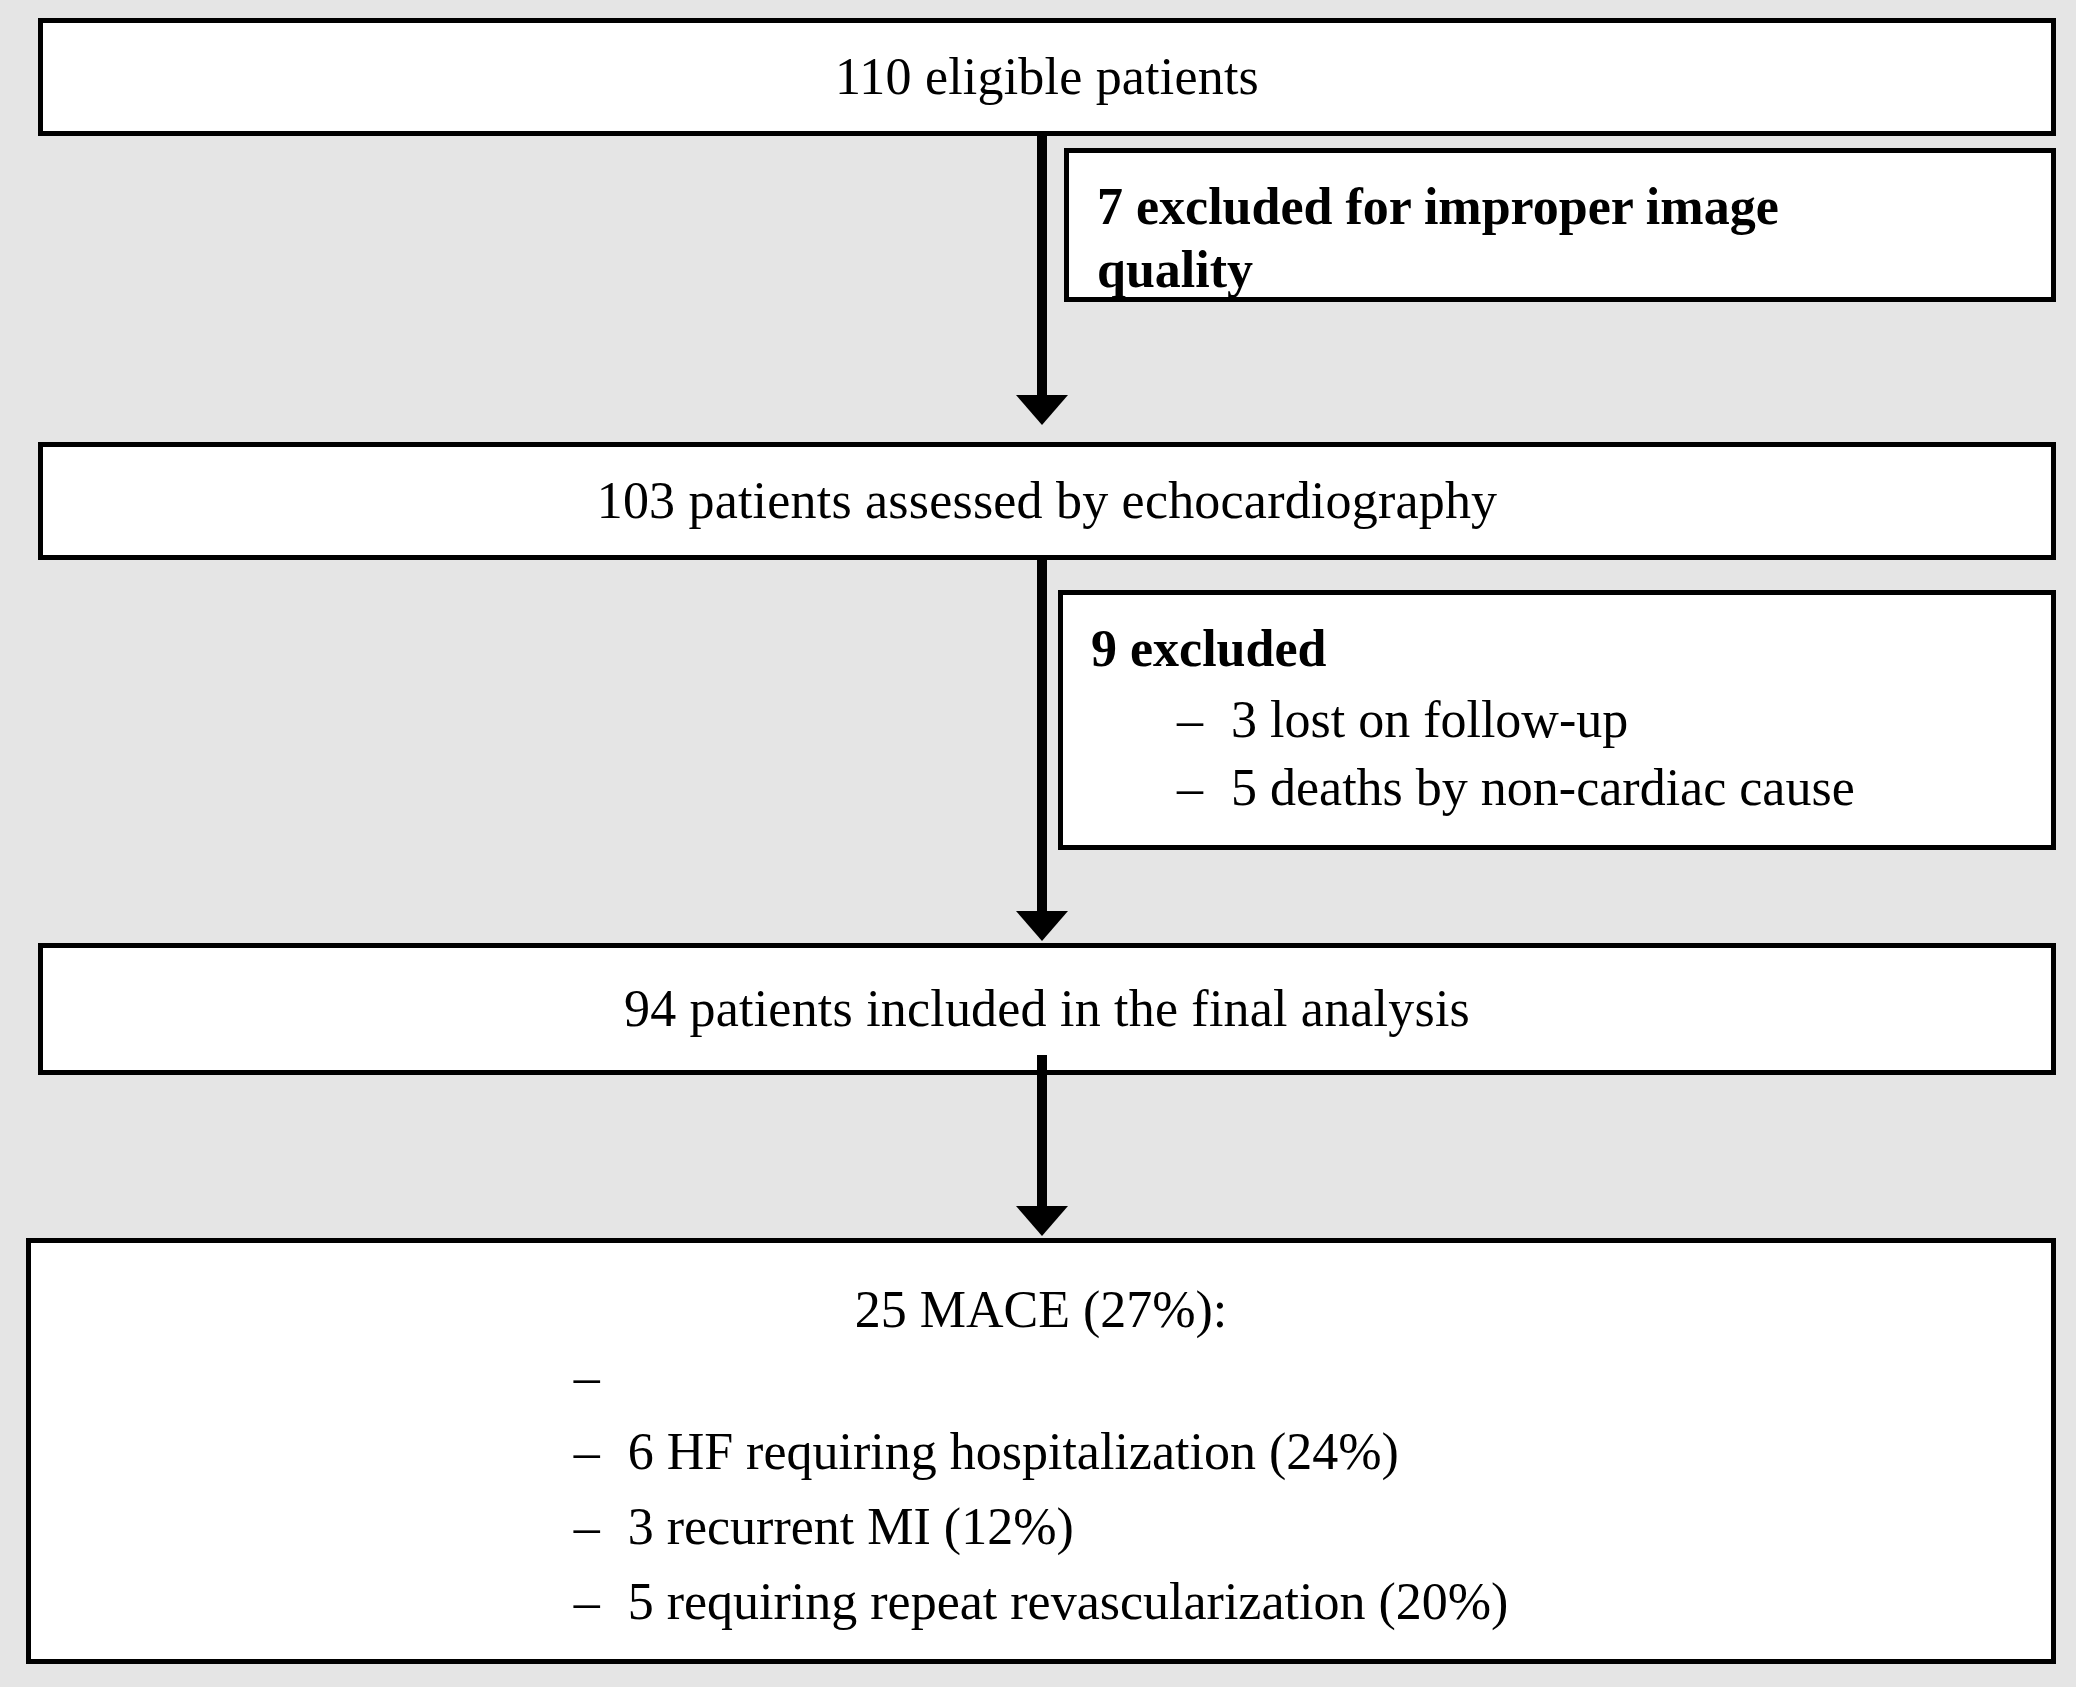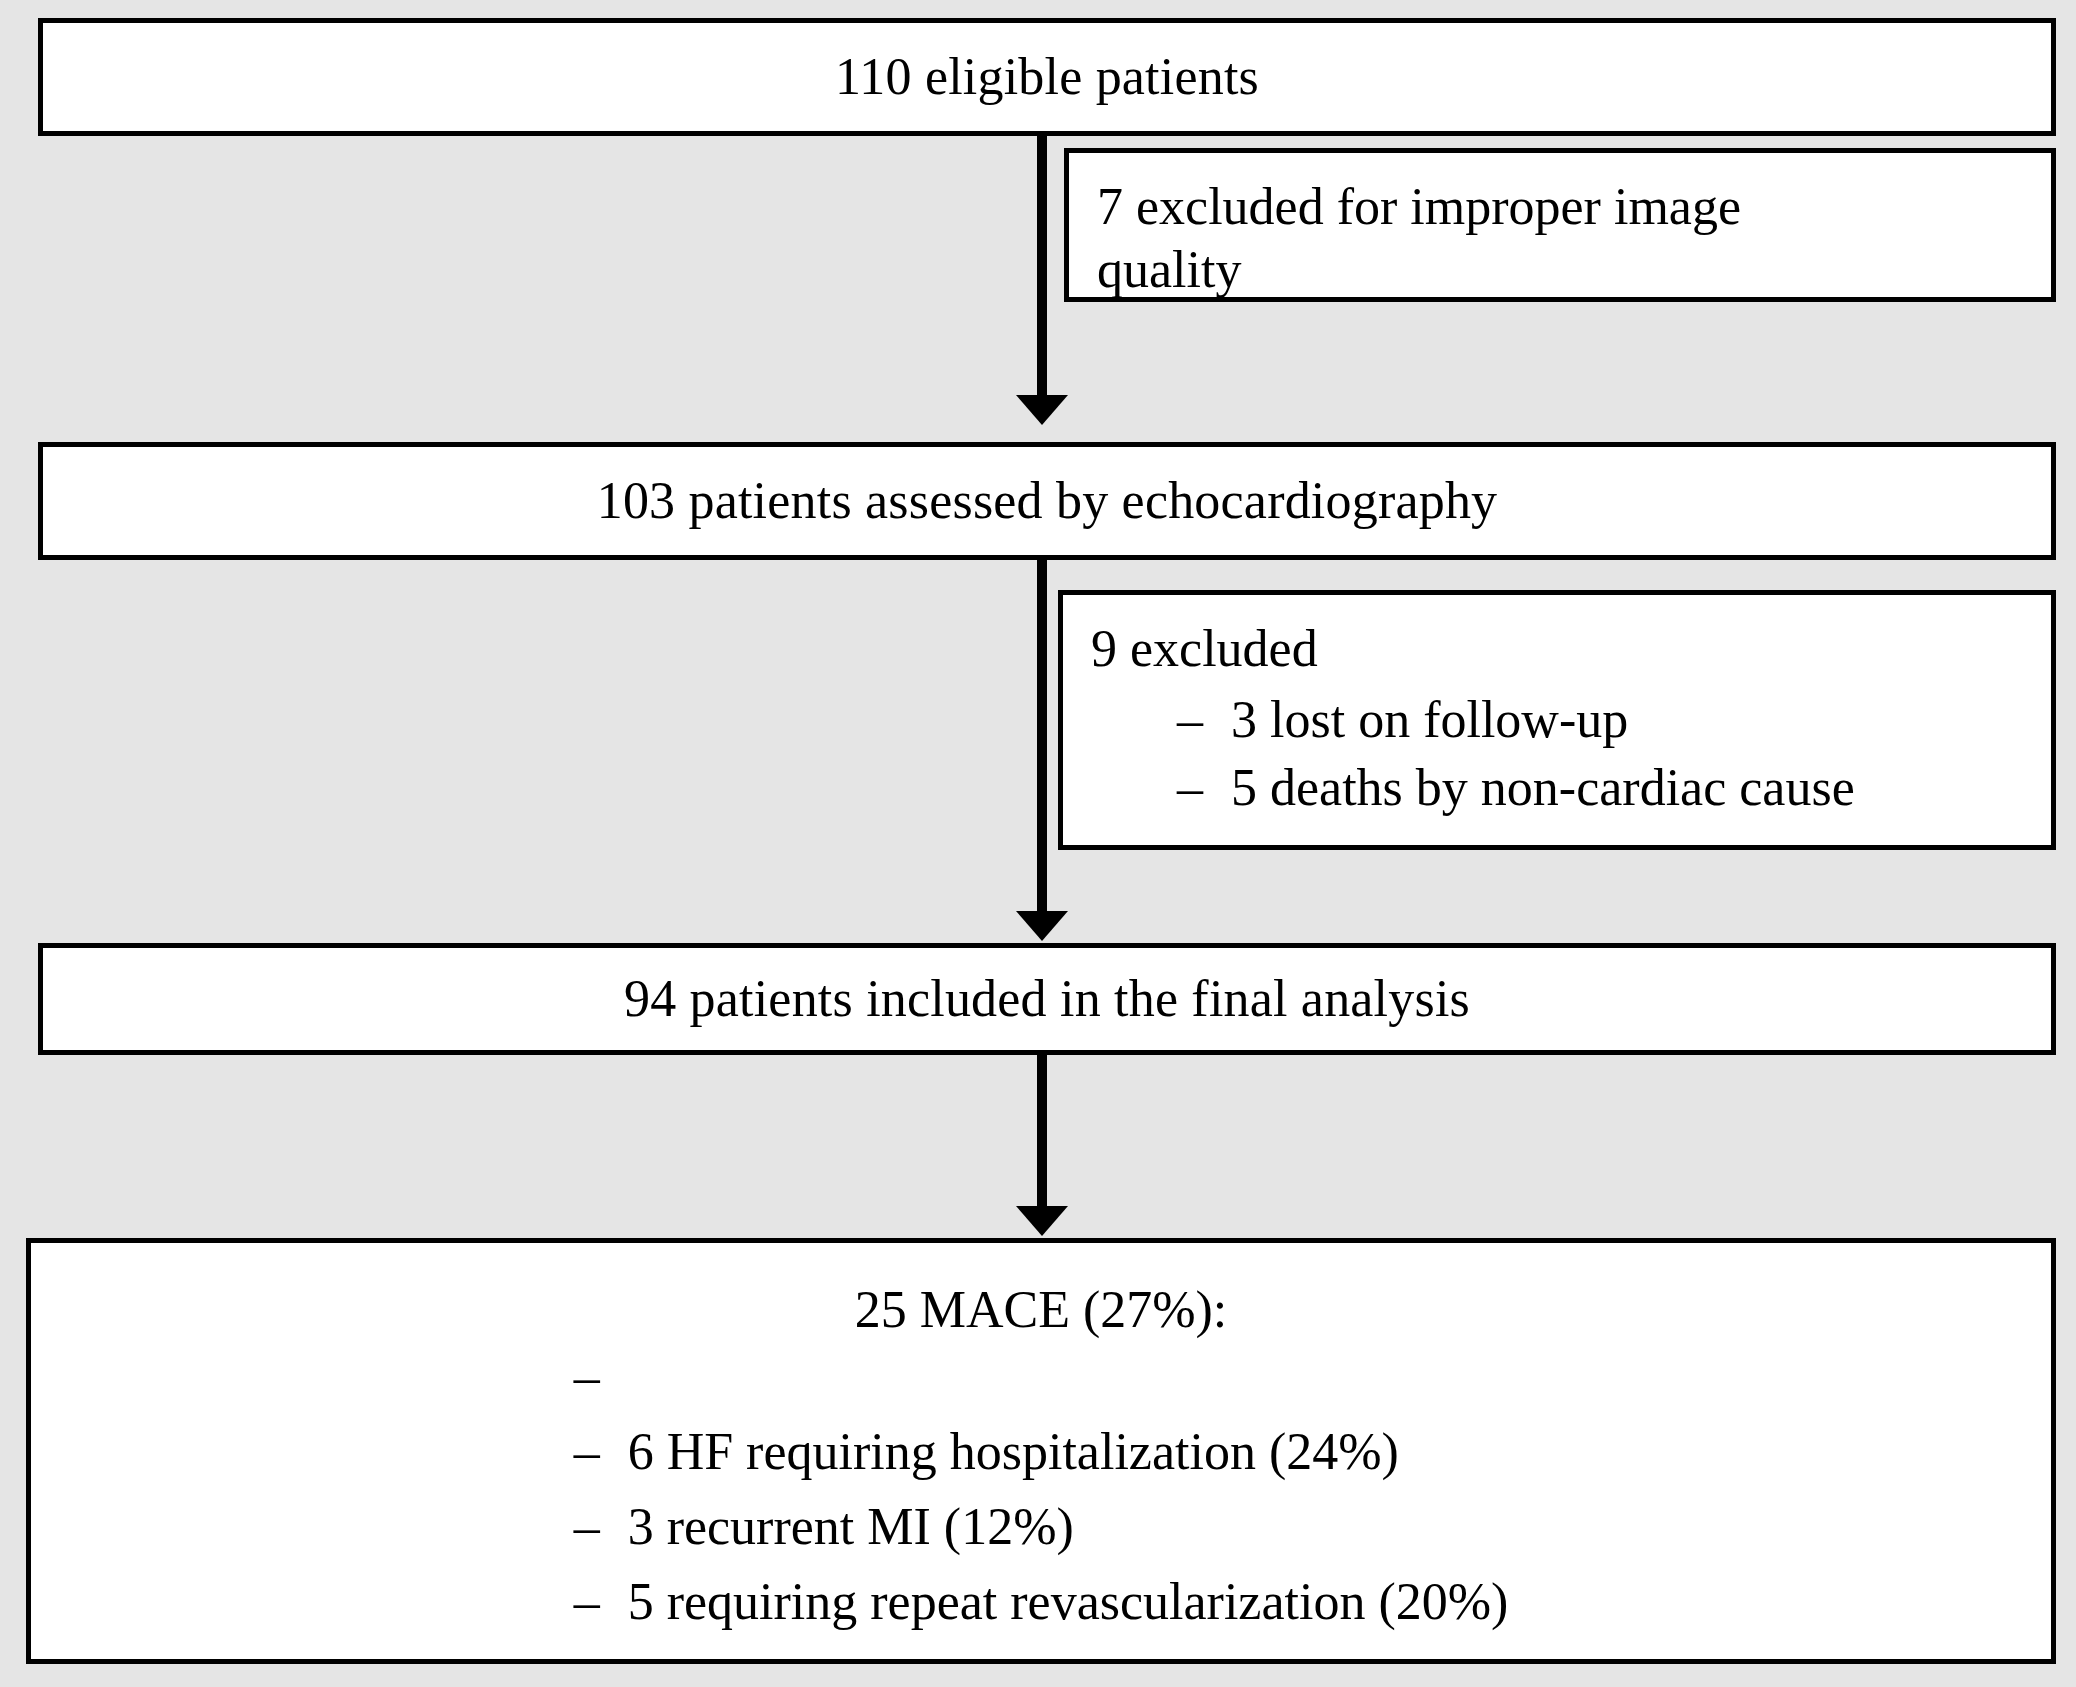--- a/index.html
+++ b/index.html
@@ -41,20 +41,21 @@
   }
   .box.side {
     align-items: flex-start;
     justify-content: flex-start;
     padding: 22px 26px 18px 28px;
   }
   .side-title {
     font-size: 52px;
     line-height: 1.22;
     text-align: center;
+    font-weight: bold;
   }
 
   
   .dash-list {
     list-style: none;
     margin: 0;
     padding: 0;
   }
   .dash-item {
     display: flex;
@@ -141,21 +142,21 @@
         <span class="dash-marker">–</span>
         <span class="dash-text">3 lost on follow-up</span>
       </li>
       <li class="dash-item">
         <span class="dash-marker">–</span>
         <span class="dash-text">5 deaths by non-cardiac cause</span>
       </li>
     </ul>
   </div>
 
-  <div class="box main" style="left:38px; top:943px; width:2018px; height:112px;text-align:center;">
+  <div class="box main" style="left:38px; top:943px; width:2018px; height:132px;text-align:center;">
     <div class="box-title">94 patients included in the final analysis</div>
   </div>
 
   <div class="arrow-shaft" style="left:1037px; top:1055px; height:155px;"></div>
   <div class="arrow-head" style="left:1016px; top:1206px;"></div>
 
   <div class="box outcome" style="left:26px; top:1238px; width:2030px; height:426px;">
     <div class="outcome-head">25 MACE (27%):</div>
     <ul class="outcome-list">
       <li class="dash-item">

